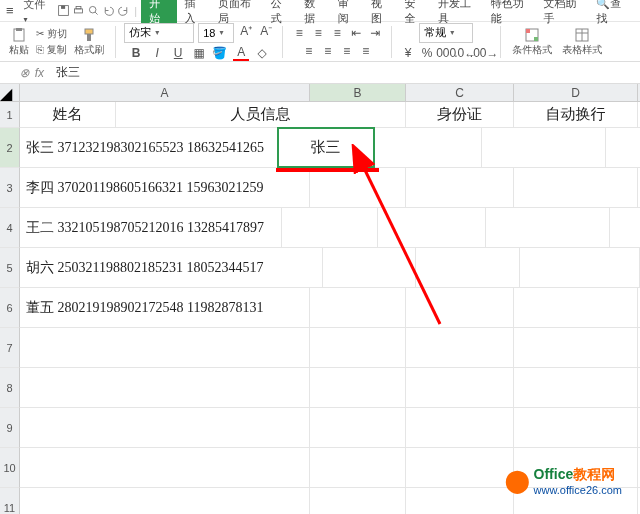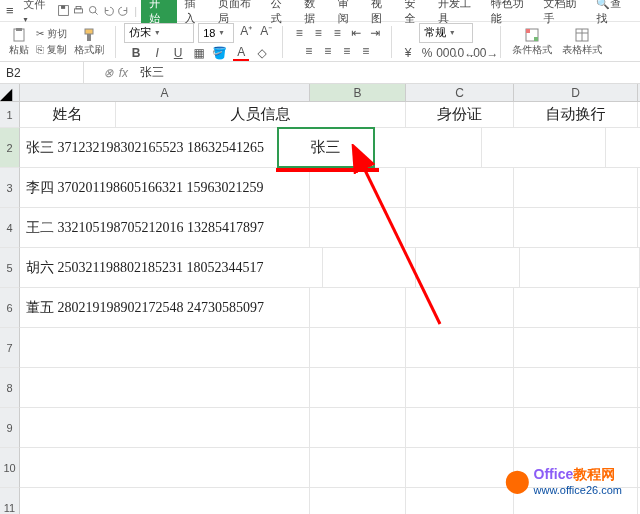--- a/index.html
+++ b/index.html
@@ -49,21 +49,21 @@
   .cell.center { justify-content:center; }
   .cell.hdr { font-size:15px; }
   
   .active-cell { outline:2px solid #2e9b50; outline-offset:-1px; position:relative; }
   .red-under { position:absolute; bottom:-5px; left:-2px; right:-6px; height:4px; background:#ff0000; }
 
   .arrow-overlay { position:absolute; pointer-events:none; }
 
   .watermark { position:absolute; right:18px; bottom:18px; display:flex; align-items:center; gap:4px; font-size:14px; font-weight:bold; }
   .watermark .o { color:#ff6a00; font-size:22px; font-family: Arial; font-weight:bold;}
-  .watermark .t1 { color:#8b5cf6;text-align:right; }
+  .watermark .t1 { color:#15803d;text-align:right; }
   .watermark .t2 { color:#0a4fa3; font-size:11px; font-weight:normal; }
   
   .right-panel { position:absolute; right:0; top:0; width:26px; height:62px; background:#e6e6e6; display:flex; flex-direction:column; align-items:center; justify-content:center; font-size:10px; color:#555; border-left:1px solid #ccc; }
 </style>
 </head>
 <body>
 
 <div class="menubar">
   <span class="ham">≡</span>
   <span class="menu-btn file-drop"><span>文件</span> <span style="font-size:8px">▾</span></span>
@@ -208,21 +208,20 @@
           <rect x="2" y="2" width="12" height="12" fill="none" stroke="#888"></rect>
           <line x1="2" y1="6" x2="14" y2="6" stroke="#888"></line>
           <line x1="8" y1="2" x2="8" y2="14" stroke="#888"></line>
         </svg>
       <span>表格样式</span>
     </div>
   </div>
 </div>
 
 <div class="formula-bar">
-  <div class="name-box">B2</div>
   <div class="fx-icons">
     <span>⊗</span>
     <span>fx</span>
   </div>
   <div class="formula-val">张三</div>
 </div>
 
 <div class="sheet-area" style="height:430px">
   <div class="corner">◢</div>
   <div class="col-headers">
@@ -260,33 +259,33 @@
       <div class="cell" style="width:108px"></div>
       <div class="cell" style="width:124px"></div>
     </div>
     <div class="grow">
       <div class="cell" style="width:290px">李四 370201198605166321 15963021259</div>
       <div class="cell" style="width:96px"></div>
       <div class="cell" style="width:108px"></div>
       <div class="cell" style="width:124px"></div>
     </div>
     <div class="grow">
-      <div class="cell" style="width:290px">王二 332105198705212016 13285417897</div>
+      <div class="cell" style="width:262px">王二 332105198705212016 13285417897</div>
       <div class="cell" style="width:96px"></div>
       <div class="cell" style="width:108px"></div>
       <div class="cell" style="width:124px"></div>
     </div>
     <div class="grow">
       <div class="cell" style="width:314px">胡六 250321198802185231 18052344517</div>
       <div class="cell" style="width:96px"></div>
       <div class="cell" style="width:108px"></div>
       <div class="cell" style="width:124px"></div>
     </div>
     <div class="grow">
-      <div class="cell" style="width:290px">董五 280219198902172548 24730585097</div>
+      <div class="cell" style="width:290px">董五 280219198902172548 11982878131</div>
       <div class="cell" style="width:96px"></div>
       <div class="cell" style="width:108px"></div>
       <div class="cell" style="width:124px"></div>
     </div>
     <div class="grow">
         <div class="cell" style="width:290px"></div>
         <div class="cell" style="width:96px"></div>
         <div class="cell" style="width:108px"></div>
         <div class="cell" style="width:124px"></div>
       </div>

